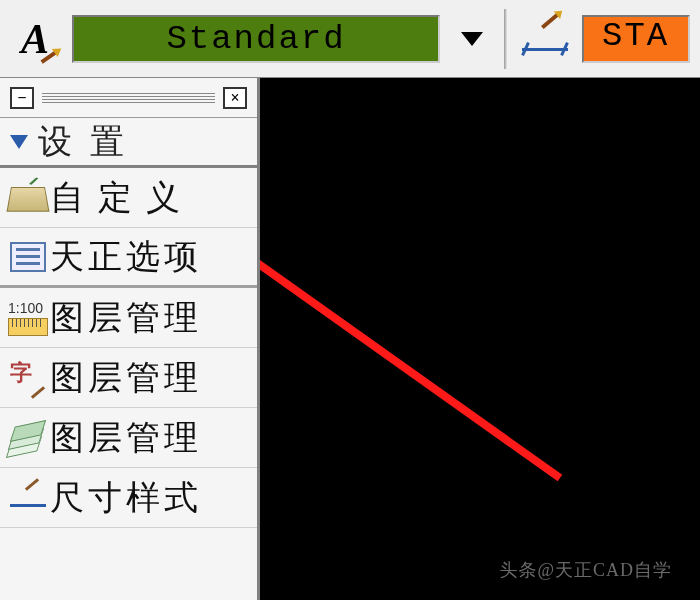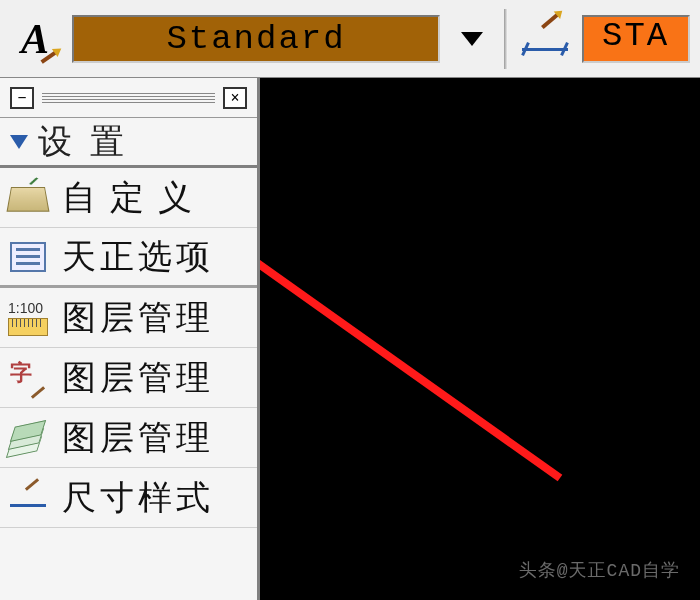--- a/index.html
+++ b/index.html
@@ -46,21 +46,21 @@
     position: absolute;
     right: -6px;
     top: -3px;
     width: 0;
     height: 0;
     border-left: 8px solid #DAA520;
     border-top: 5px solid transparent;
     border-bottom: 5px solid transparent;
   }
   .dropdown-field {
-    background: #a16207;
+    background: #4d7c0f;
     border: 2px inset #ccc;
     height: 48px;
     flex: 1;
     display: flex;
     align-items: center;
     justify-content: center;
     font-family: "Courier New", monospace;
     font-size: 34px;
     letter-spacing: 2px;
     position: relative;
@@ -180,21 +180,20 @@
   .panel-title {
     font-size: 34px;
     letter-spacing: 18px;
     color: #222;
   }
   .menu-item {
     height: 60px;
     display: flex;
     align-items: center;
     padding: 12px 6px;
-    gap: 12px;
     border-bottom: 1px solid #d0d0d0;
   }
   .menu-item.group-end { border-bottom: 3px solid #a0a0a0; }
   .menu-icon {
     width: 44px;
     height: 44px;
     display: flex;
     align-items: center;
     justify-content: center;
     position: relative;
@@ -214,24 +213,24 @@
   }
   .arrow-overlay {
     position: absolute;
     top: 0;
     left: 0;
     pointer-events: none;
   }
   .watermark {
     position: absolute;
     bottom: 18px;
-    right: 20px;
+    right: 28px;
     color: #6a6a6a;
     font-size: 18px;
-    font-family: Liberation Mono, monospace;
+    font-family: Liberation Serif, serif;
     letter-spacing: 1px;
   }
   .watermark .at { color: #6a6a6a; }
 
   
   .icon-book {
     width: 38px; height: 28px;
     background: linear-gradient(to bottom, #e8d8a8, #c9b77a);
     border: 1px solid #8a7a3e;
     transform: perspective(60px) rotateX(30deg);

